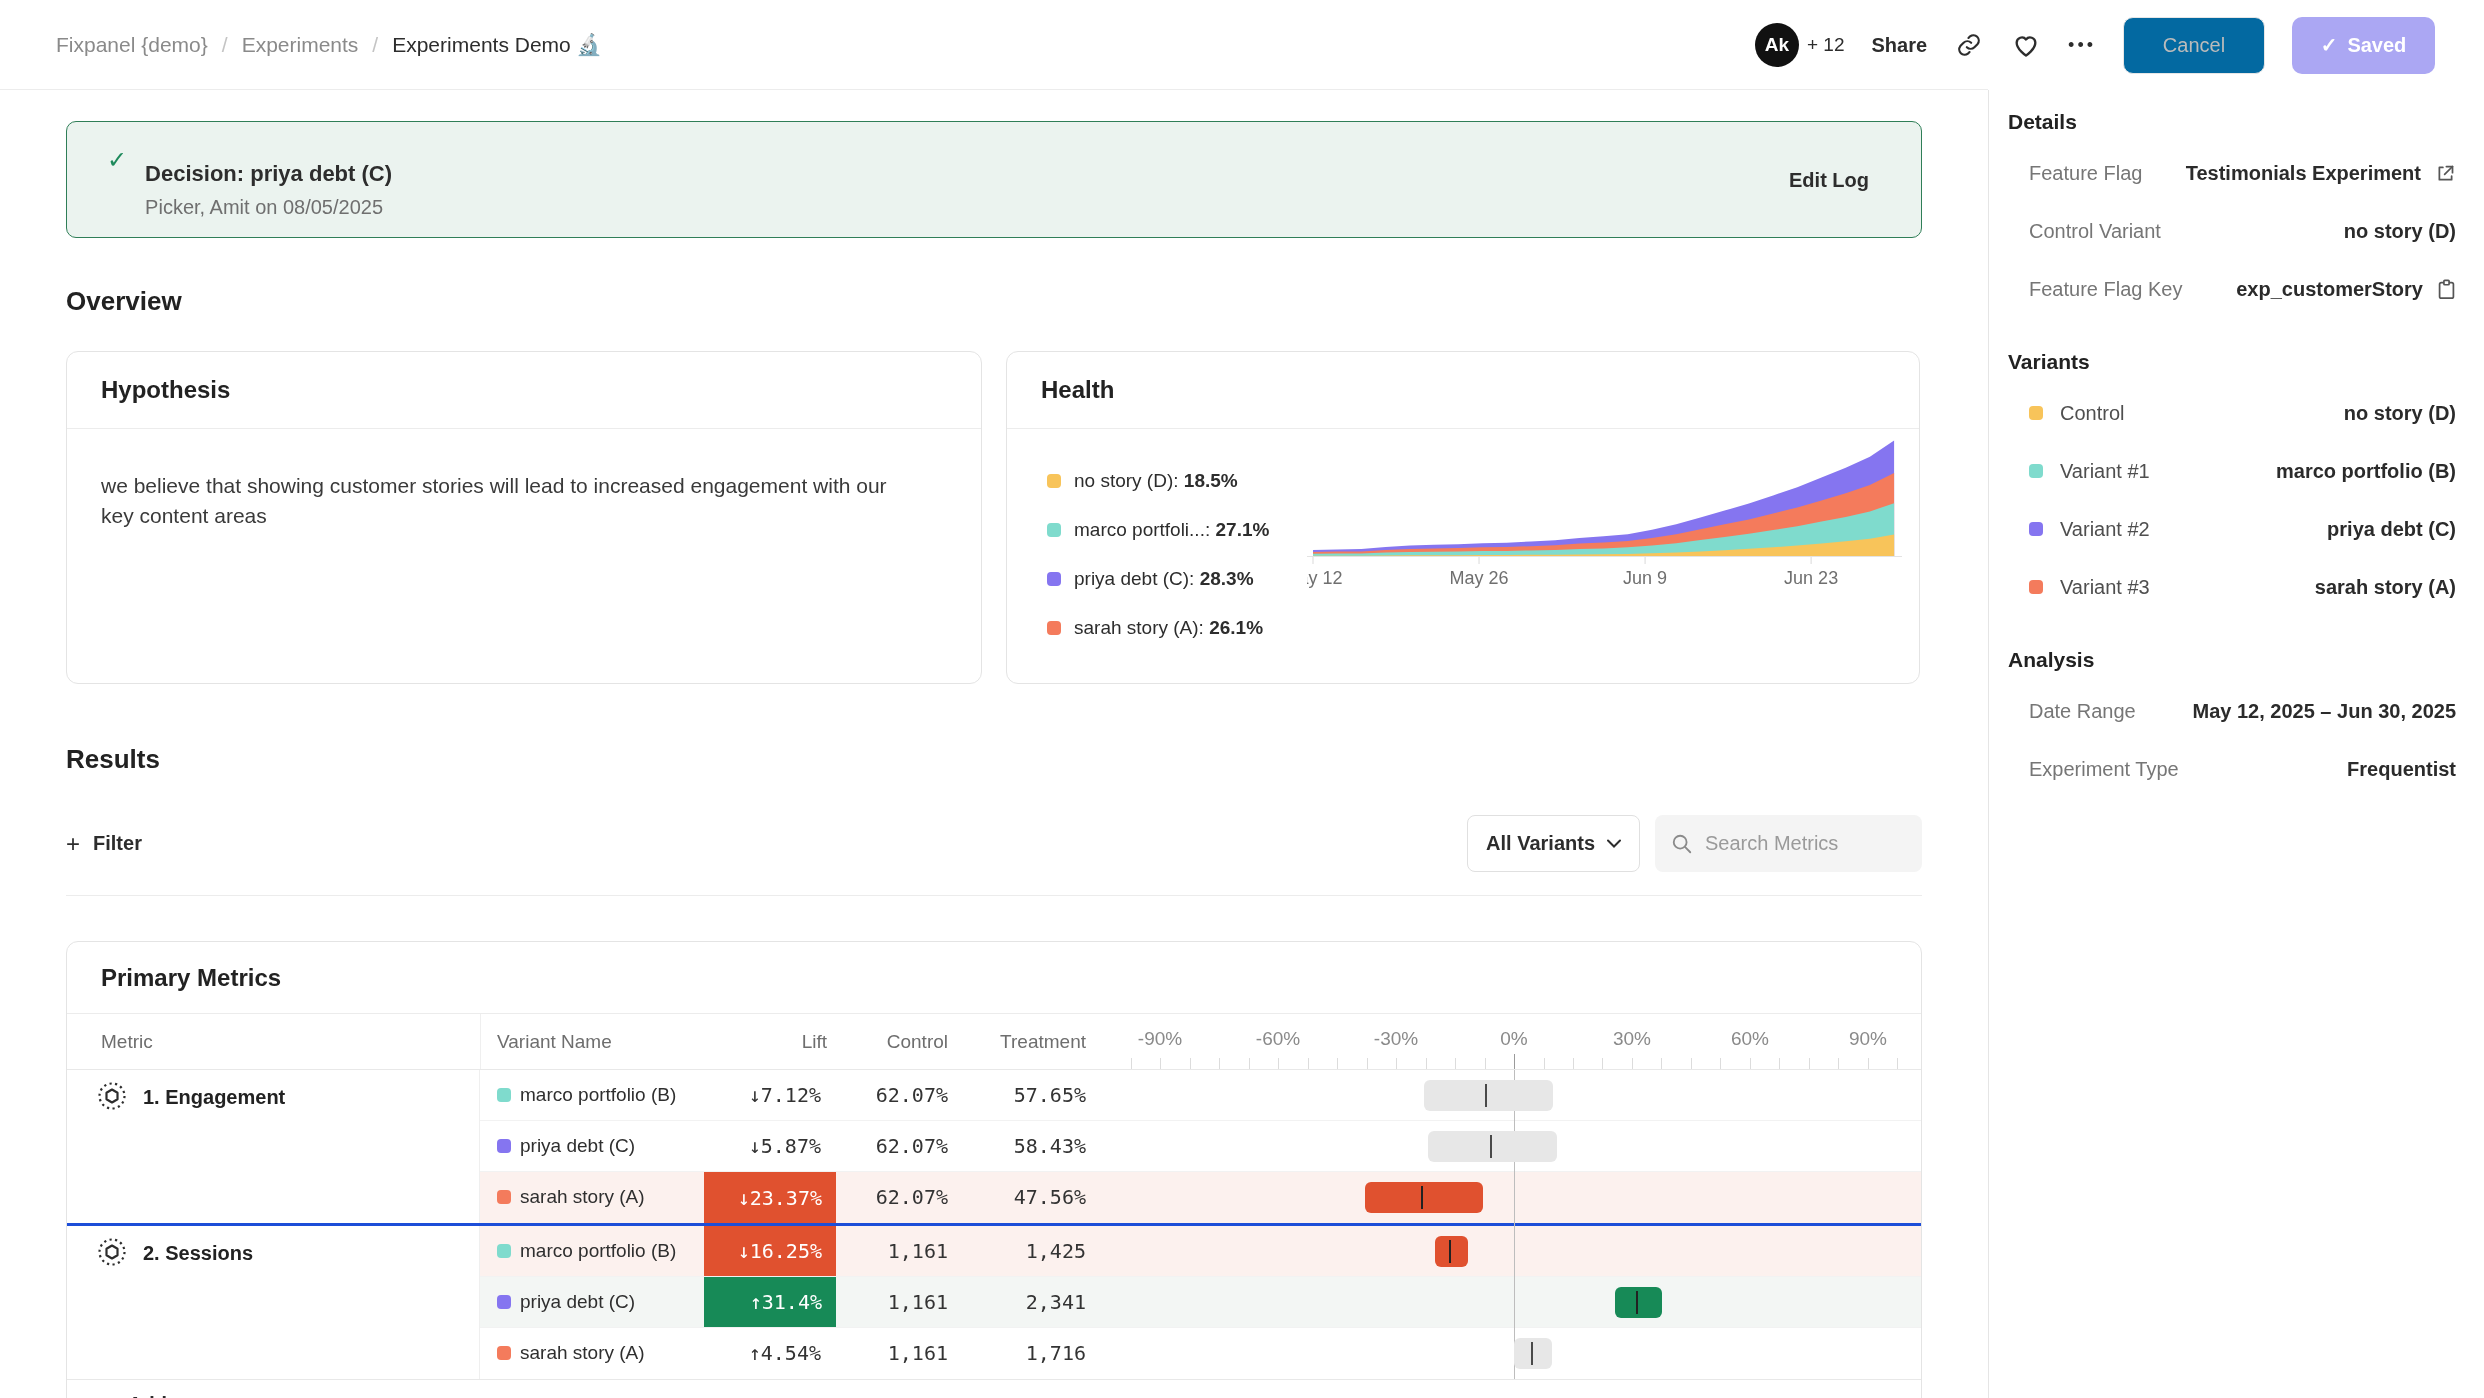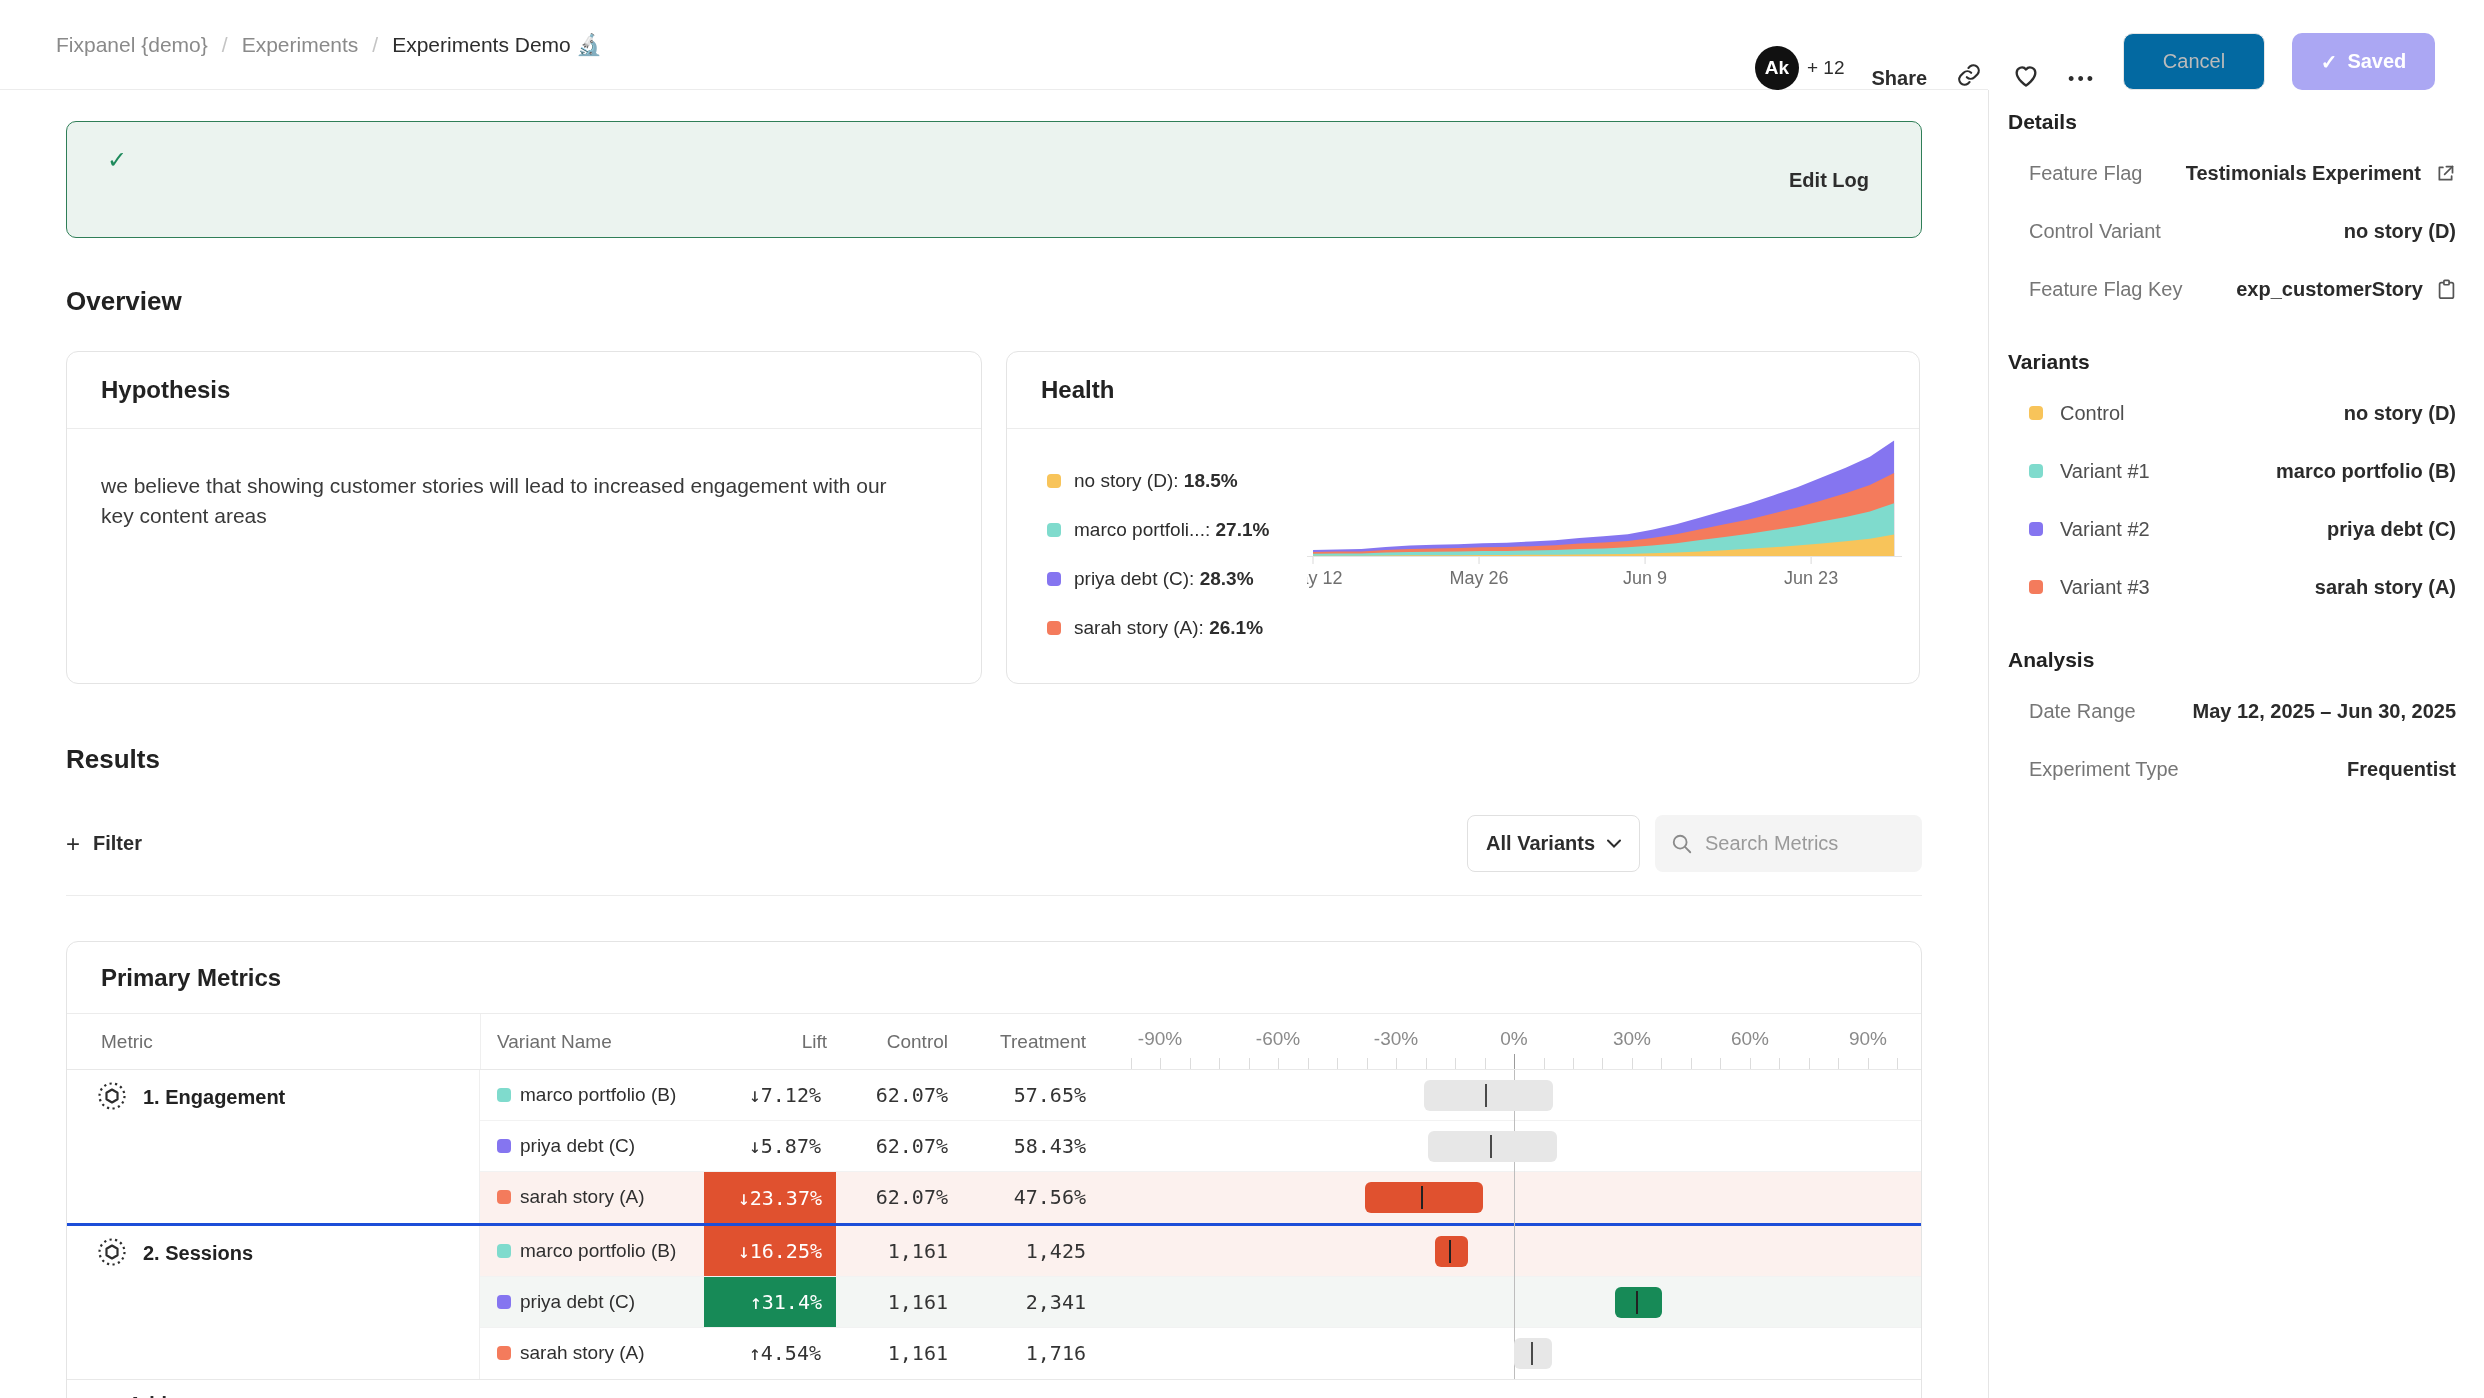--- a/index.html
+++ b/index.html
@@ -7,21 +7,21 @@
     font-family:"Liberation Sans", sans-serif; color:#2d2d2d; }
   .page { width:2484px; height:1398px; display:flex; flex-direction:column; }
 
   
   .topbar { height:90px; flex:0 0 90px; display:flex; align-items:center; position:relative; }
   .topbar-border { position:absolute; left:0; bottom:0; width:1988px; height:1px; background:#ececec; }
   .breadcrumb { display:flex; align-items:center; gap:14px; padding-left:56px; font-size:21px; }
   .bc-item { color:#8a8a8a; cursor:pointer; }
   .bc-item.current { color:#2d2d2d; }
   .bc-sep { color:#c4c4c4; }
-  .top-actions { position:absolute; right:49px; top:0; height:90px; display:flex; align-items:flex-end; gap:27px; }
+  .top-actions { position:absolute; right:49px; top:0; height:90px; display:flex; align-items:center; gap:27px; }
   .avatar-group { display:flex; align-items:center; gap:8px; }
   .avatar { width:44px; height:44px; border-radius:50%; background:#111; color:#fff; display:flex;
     align-items:center; justify-content:center; font-weight:bold; font-size:19px; }
   .overflow-count { font-size:19px; color:#2d2d2d; }
   .share-label { font-size:20px; font-weight:600; cursor:pointer; }
   .icon-btn { width:30px; height:30px; display:flex; align-items:center; justify-content:center; cursor:pointer; color:#2d2d2d; }
   .dots { font-size:18px; letter-spacing:3px; color:#2d2d2d; cursor:pointer; }
   .btn-cancel { width:142px; height:57px; border:1px solid #e6e6e6; border-radius:10px; background:#0369a1;
     color:#bbb; font-size:20px; display:flex; align-items:center; justify-content:center; cursor:pointer; }
   .btn-saved { width:143px; height:57px; border:none; border-radius:10px; background:#aba7f3; color:#fff;
@@ -156,20 +156,24 @@
       </button>
     </div>
   </div>
 
   <div class="body-row">
 
     <div class="content">
 
       <div class="banner">
         <span class="banner-check">✓</span>
+        <div>
+          <div class="banner-title">Decision: priya debt (C)</div>
+          <div class="banner-sub">Picker, Amit on 08/05/2025</div>
+        </div>
         <span class="banner-edit">Edit Log</span>
       </div>
 
       <div class="h2" id="overview-heading">Overview</div>
 
       <div class="cards-row">
         <div class="card hyp-card">
           <div class="card-hd">Hypothesis</div>
           <div class="hyp-body">we believe that showing customer stories will lead to increased engagement with our key content areas</div>
         </div>

